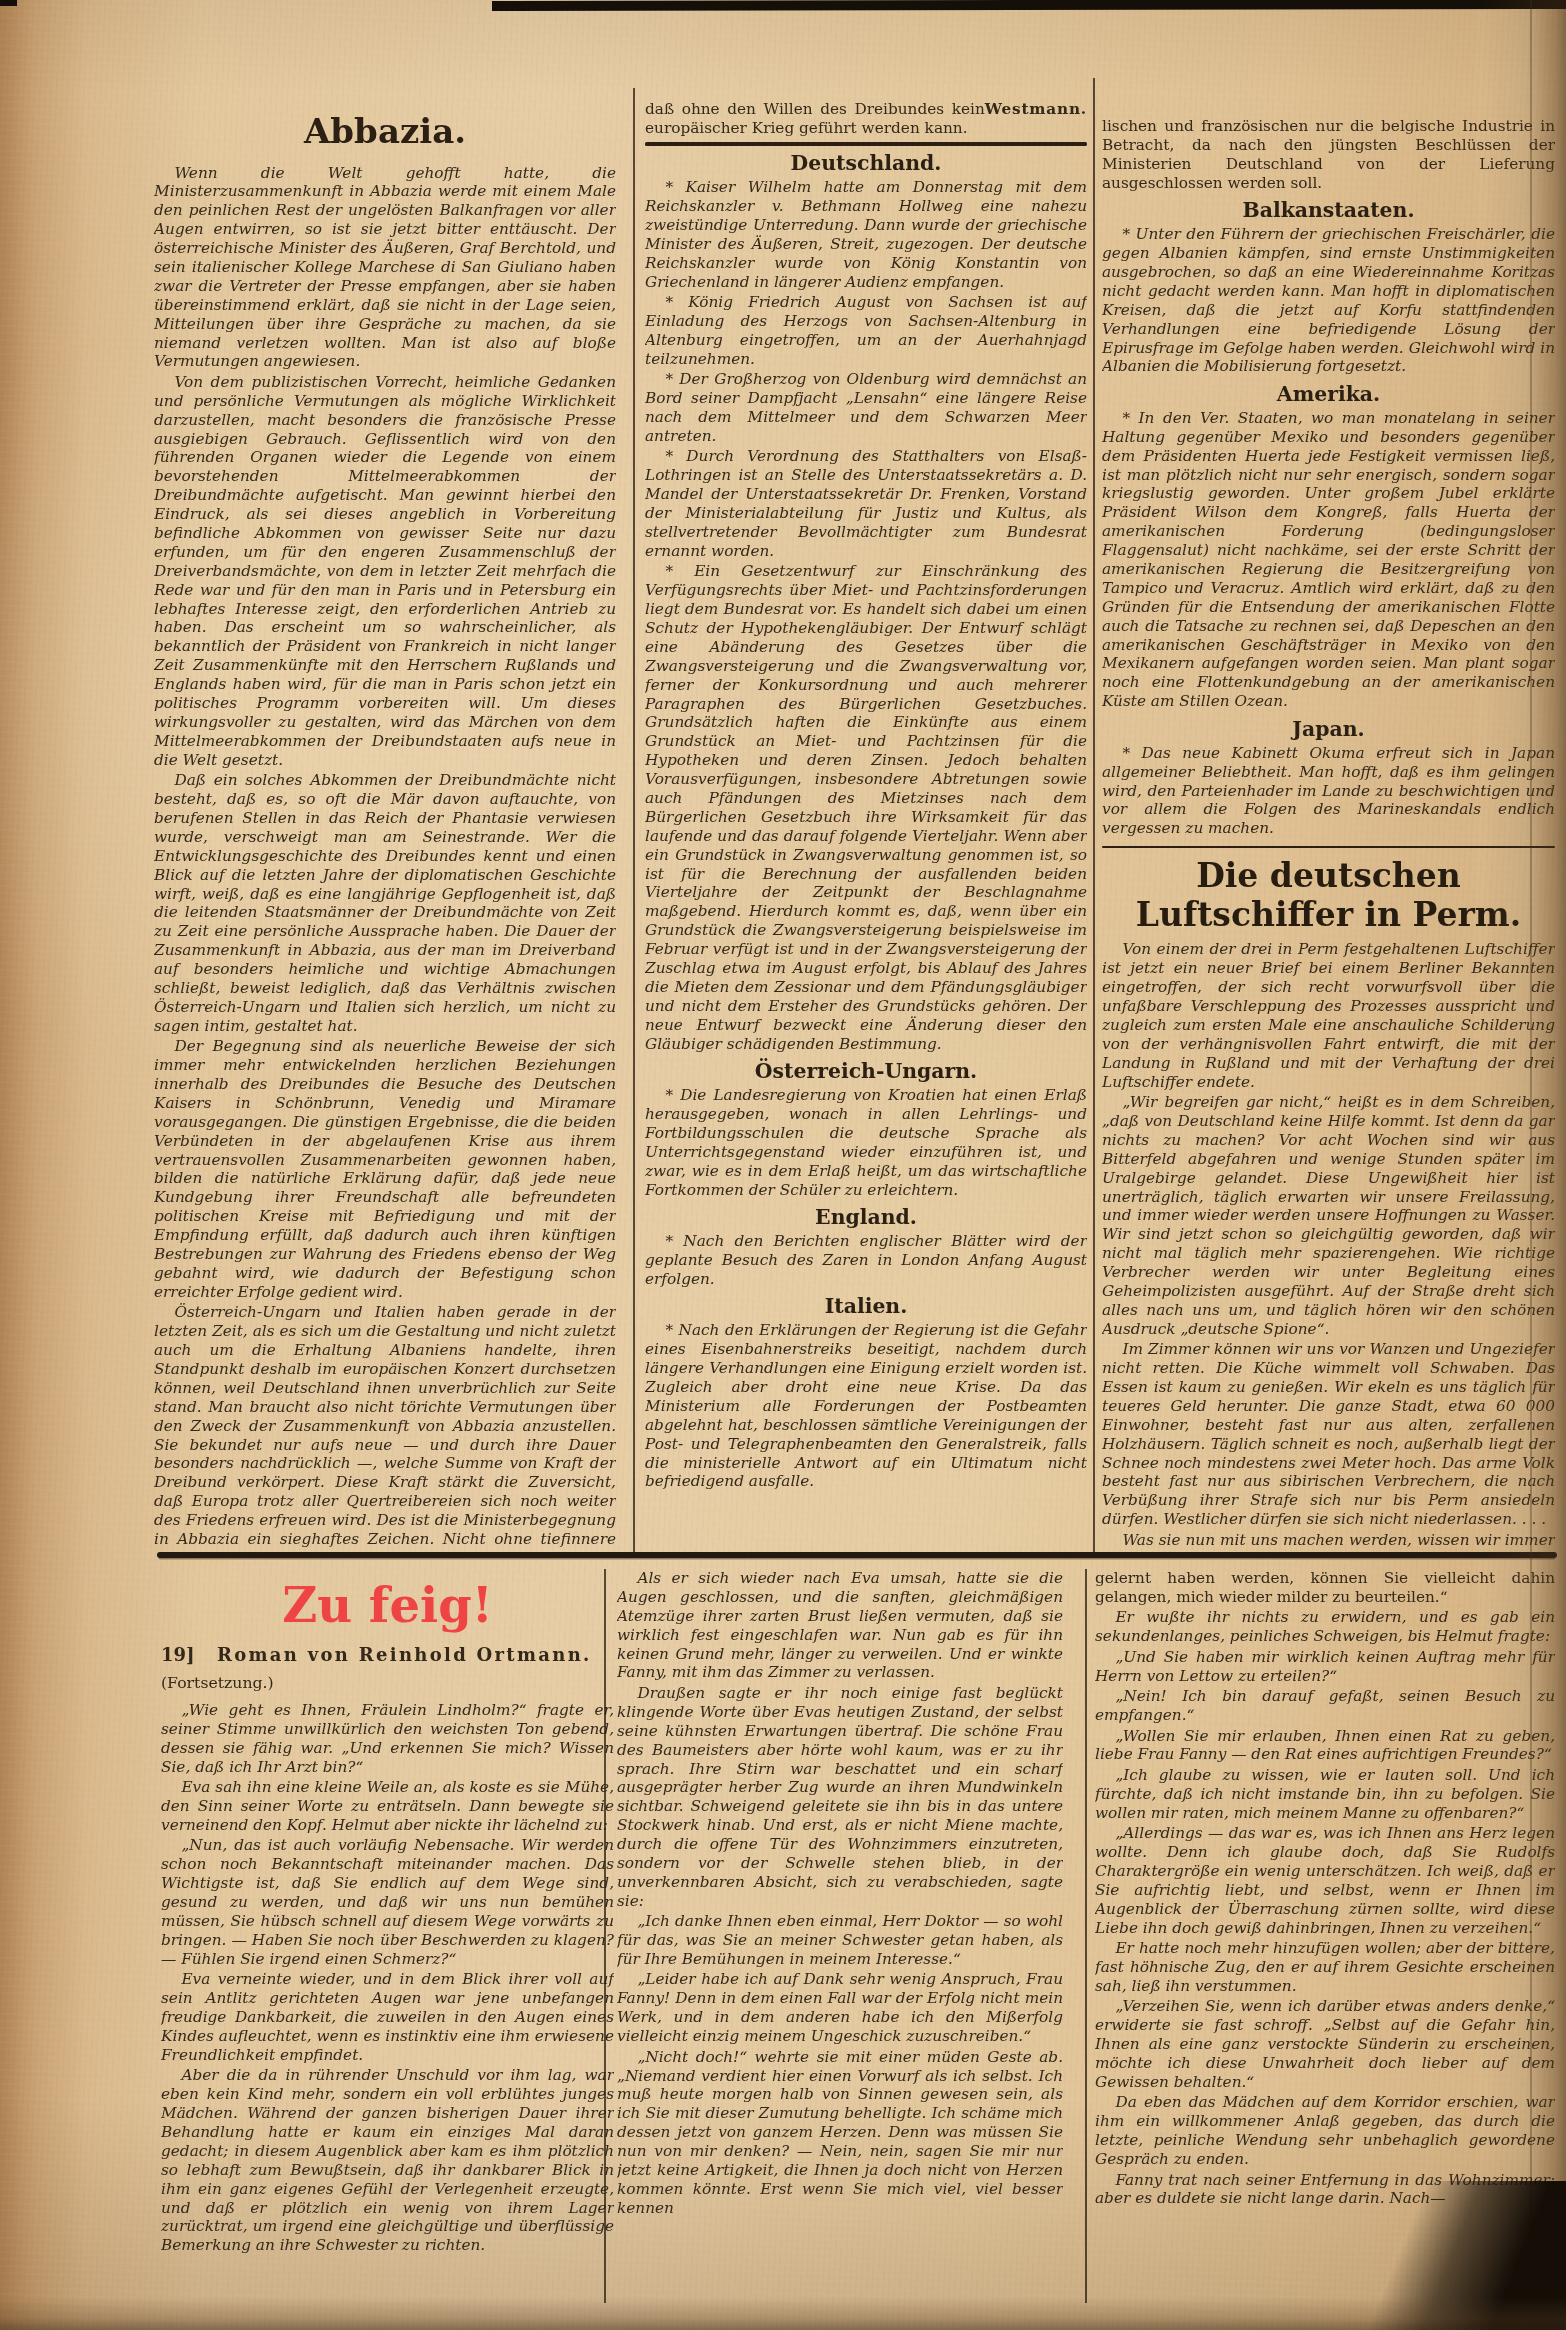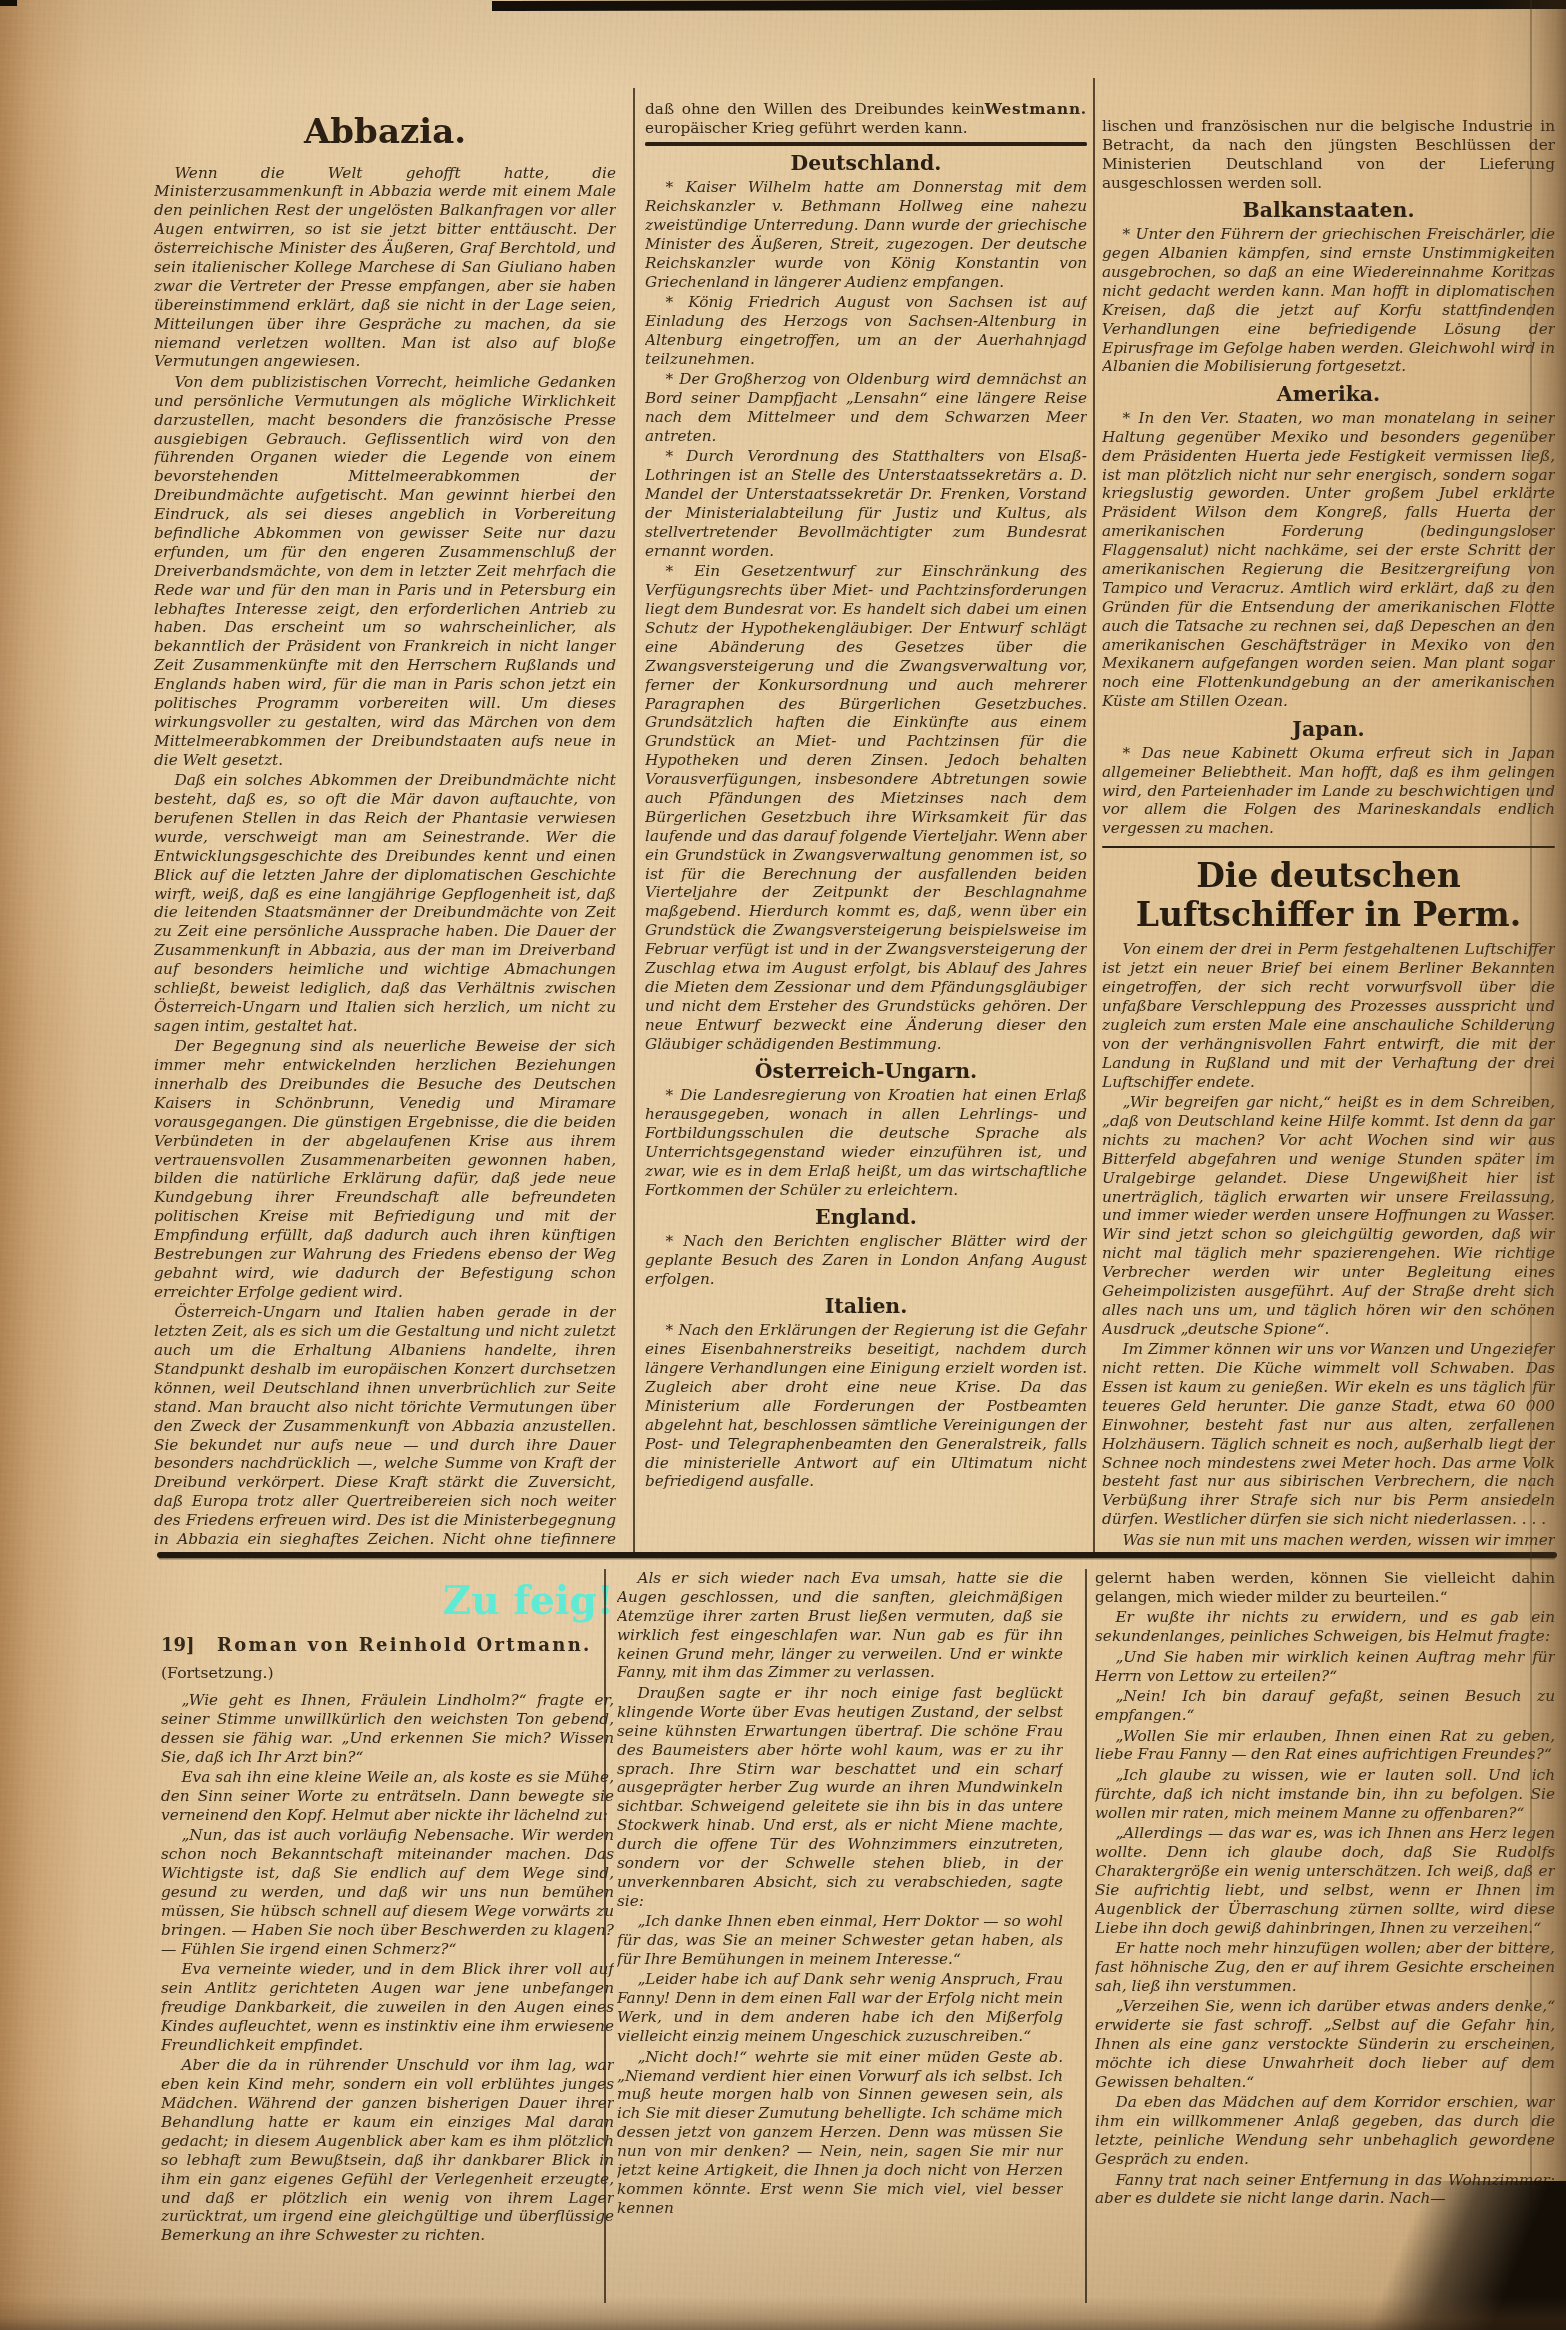--- a/index.html
+++ b/index.html
@@ -23,21 +23,21 @@
   .big-title{font-size:43px;font-weight:bold;text-align:center;margin:4.7px 0 1.6px 0;color:#261c10;letter-spacing:0.8px;}
   .mid-title{font-size:33px;font-weight:bold;text-align:center;margin:7.8px 0 6.3px 0;color:#261c10;}
   .shead{font-size:20.4px;font-weight:bold;text-align:center;margin:5.5px 0 3.1px 0;color:#2b2013;}
   .rule-h{height:3.1px;background:#2a1f12;margin:4.7px 0 1.6px 0;border-radius:1.6px;}
   .rule-thin{height:2.3px;background:#2a1f12;margin:7.8px 0 0 0;border-radius:1.6px;}
   .byline{float:right;font-weight:bold;letter-spacing:0.8px;}
   .vrule{position:absolute;width:1.6px;background:rgba(40,28,14,.75);}
   .divider{position:absolute;left:157px;top:1552px;width:1400px;height:5.5px;background:#221910;border-radius:3.1px;
     box-shadow:0 3.1px 0 -1.6px rgba(40,28,14,.45);}
   .feu-head{text-align:center;}
-  .feu-title{font-size:39px;font-weight:bold;margin:7.8px 0 11px 0;color:#5eead4;text-align:right;}
+  .feu-title{font-size:48px;font-weight:bold;margin:7.8px 0 11px 0;color:#ef4444;}
   .feu-byline-row{display:flex;align-items:center;font-size:18px;margin:0 0 7.8px 0;}
   .feu-installment{flex:0 0 auto;font-weight:bold;}
   .feu-byline{flex:1;text-align:center;font-weight:bold;letter-spacing:2.3px;}
   .feu-cont{text-align:left;font-size:15.7px;margin:0 0 9.4px 0;}
   .top-band{position:absolute;left:492px;top:0;width:1074px;height:10.2px;background:#140f08;transform:skewY(-.12deg);}
   .top-sliver{position:absolute;left:0;top:0;width:17px;height:6.3px;background:#140f08;}
   .right-shade{position:absolute;right:0;top:0;width:86px;height:100%;pointer-events:none;
     background:linear-gradient(90deg, rgba(0,0,0,0) 0%, rgba(100,68,36,.18) 55%, rgba(74,50,26,.38) 88%, rgba(56,38,20,.5) 100%);}
   .page-edge-line{position:absolute;right:34px;top:0;width:1.6px;height:100%;background:rgba(70,48,26,.35);}
   .corner-dark{position:absolute;right:0;bottom:0;width:282px;height:149px;

